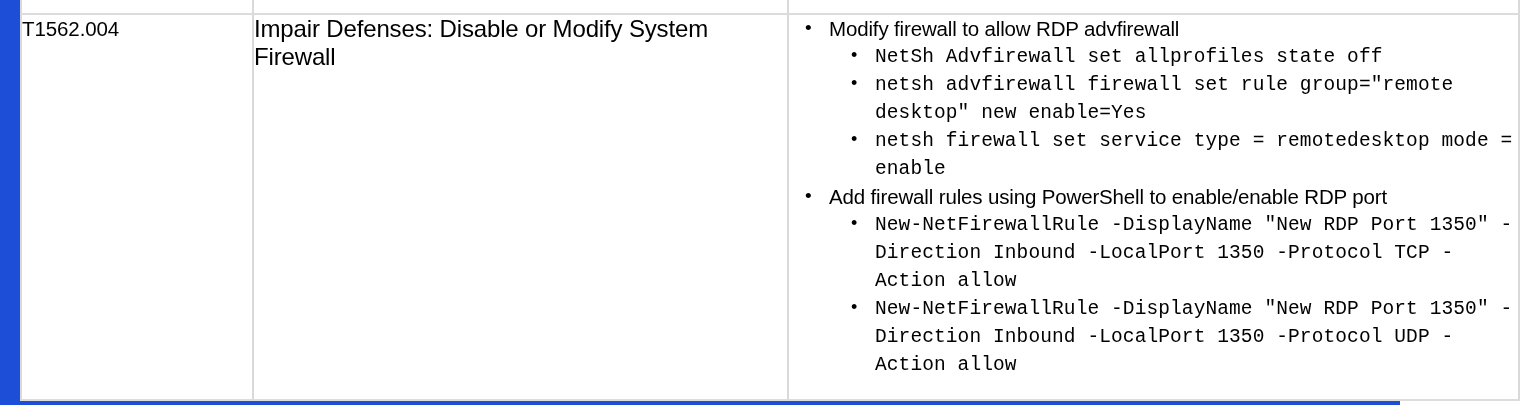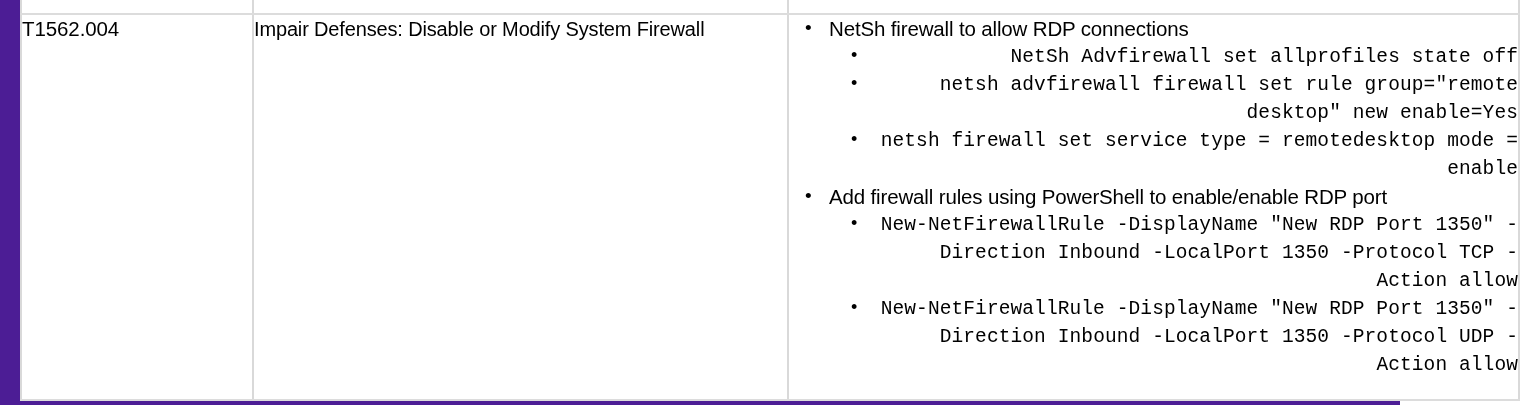--- a/index.html
+++ b/index.html
@@ -14,21 +14,21 @@
     overflow: hidden;
     font-family: "Liberation Sans", sans-serif;
     color: #000000;
     -webkit-font-smoothing: antialiased;
   }
 
   .page {
     position: relative;
     width: 1400px;
     height: 405px;
-    background: #4c1d95;
+    background: #1d4ed8;
   }
 
   
   .tbl {
     position: absolute;
     left: 20px;
     top: 0px;
     width: 1498px;
     border-collapse: collapse;
     table-layout: fixed;
@@ -59,21 +59,21 @@
 
   
   .cell-id {
     padding: 22px 0 0 13px;
     font-size: 20.5px;
     line-height: 28px;
     letter-spacing: -0.1px;
   }
   .cell-name {
     padding: 22px 24px 0 12px;
-    font-size: 20px;
+    font-size: 24px;
     line-height: 28px;
     letter-spacing: -0.15px;
   }
   .cell-list {
     padding: 20px 4px 0 8px;
   }
 
   
   ul.lvl1 {
     margin: 0;
@@ -121,21 +121,20 @@
   }
   ul.lvl2 > li.b2 > .code {
     display: block;
     font-family: "Liberation Mono", "DejaVu Sans Mono", monospace;
     font-size: 19.5px;
     line-height: 28px;
     letter-spacing: 0.1px;
     white-space: pre-wrap;
     word-break: normal;
     overflow-wrap: normal;
-    text-align: right;
   }
 </style>
 </head>
 <body>
 
 <div class="page">
 
   <table class="tbl">
     <colgroup>
       <col class="c1">
@@ -153,21 +152,21 @@
       <tr class="row-main">
 
         <td class="cell-id">T1562.004</td>
 
         <td class="cell-name">Impair Defenses: Disable or Modify System Firewall</td>
 
         <td class="cell-list">
           <ul class="lvl1">
 
             <li class="b1">
-              <span class="txt1">NetSh firewall to allow RDP connections</span>
+              <span class="txt1">Modify firewall to allow RDP advfirewall</span>
               <ul class="lvl2">
                 <li class="b2">
                   <code class="code">NetSh Advfirewall set allprofiles state off</code>
                 </li>
                 <li class="b2">
                   <code class="code">netsh advfirewall firewall set rule group="remote desktop" new enable=Yes</code>
                 </li>
                 <li class="b2">
                   <code class="code">netsh firewall set service type = remotedesktop mode = enable</code>
                 </li>

